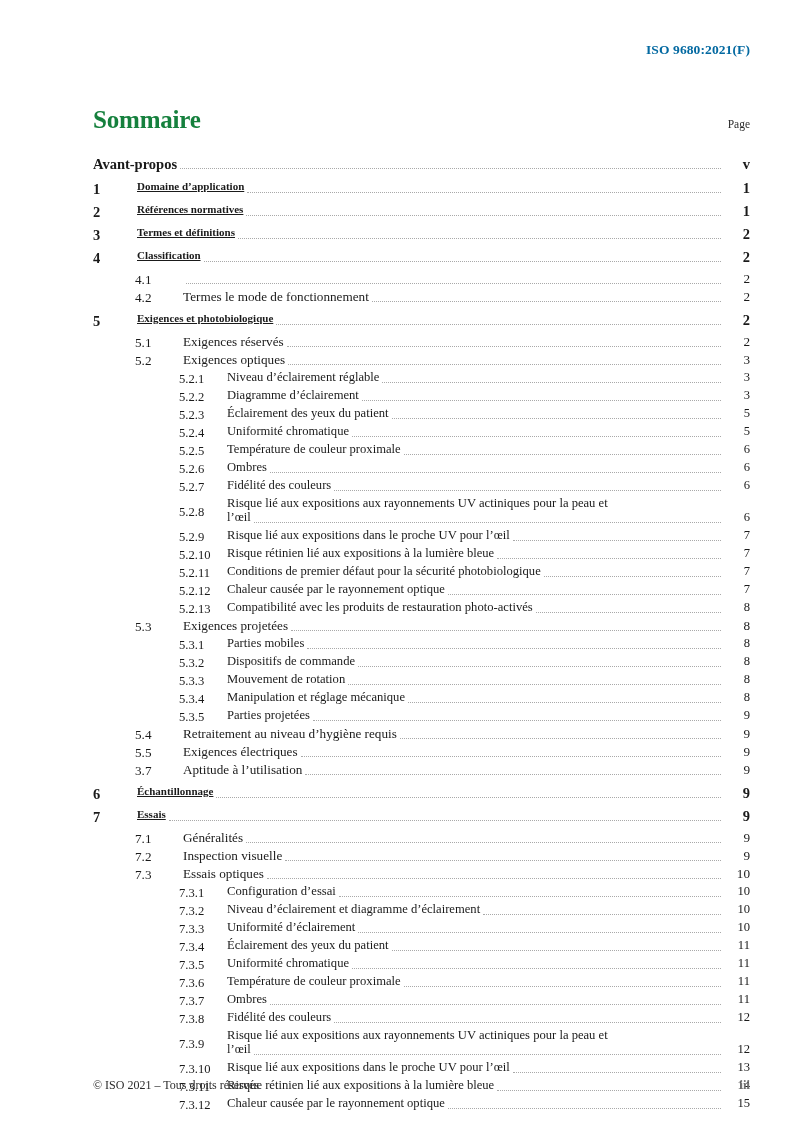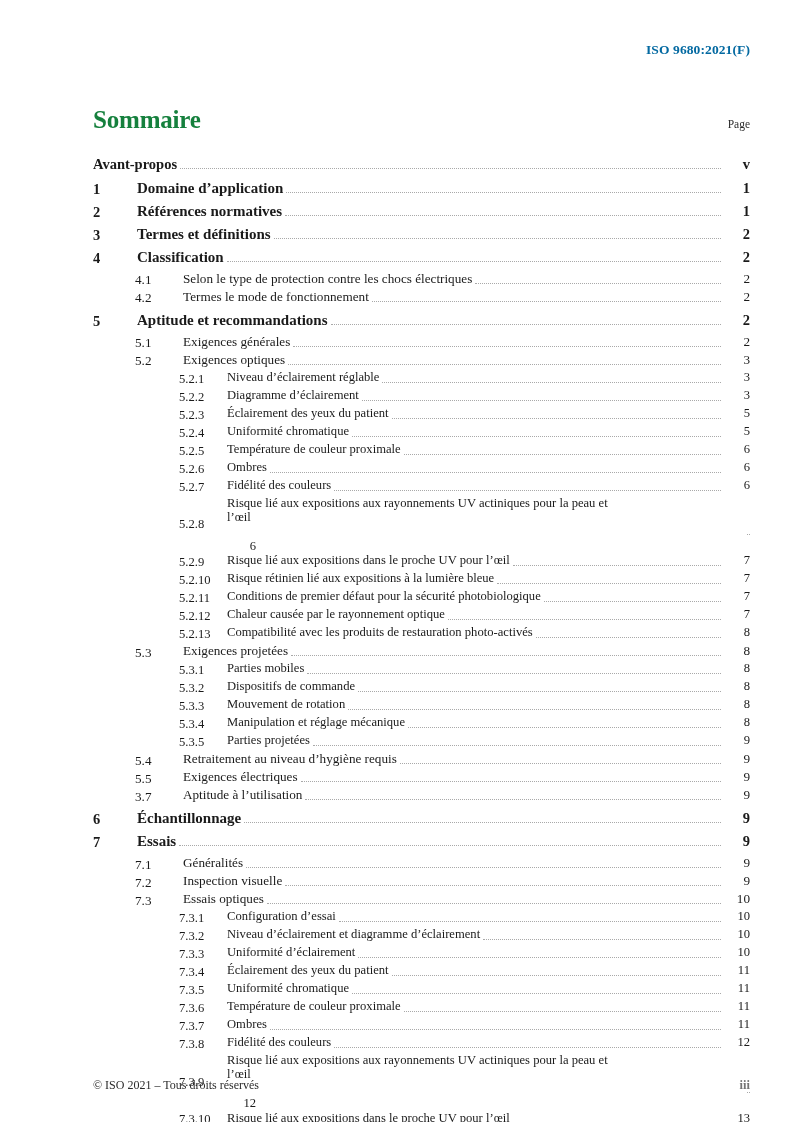--- a/index.html
+++ b/index.html
@@ -79,21 +79,21 @@
     flex: 1 1 auto;
     display: flex;
     align-items: flex-start;
     min-width: 0;
   }
   .label {
     flex: 0 1 auto;
     white-space: normal;
   }
   .lvl-front .label { font-size: 14.5px; font-weight: bold; }
-  .lvl1 .label { font-size: 15px; font-weight: bold; }
+  .lvl1 .label { font-size: 11px; font-weight: bold; text-decoration: underline; }
   .lvl2 .label { font-size: 13.2px; font-weight: normal; }
   .lvl3 .label { font-size: 12.6px; font-weight: normal; }
 
   
   .leader {
     flex: 1 1 auto;
     min-width: 6px;
     align-self: flex-end;
     position: relative;
     height: 1em;
@@ -112,21 +112,21 @@
     width: 26px;
     text-align: right;
     padding-left: 3px;
   }
   .lvl-front .pg { font-size: 14.5px; font-weight: bold; }
   .lvl1 .pg { font-size: 14.5px; font-weight: bold; }
   .lvl2 .pg { font-size: 13.2px; }
   .lvl3 .pg { font-size: 12.6px; }
 
   
-  .wrap-entry .body-col { flex-wrap: wrap; flex-direction: column; }
+  .wrap-entry .body-col { flex-wrap: wrap; }
   .wrap-entry .label-first {
     flex: 0 0 100%;
     margin-bottom: 1.5px;
   }
   .wrap-entry .label-cont { flex: 0 1 auto; }
 
   .footer {
     position: absolute;
     left: 93px;
     right: 43px;
@@ -188,45 +188,44 @@
         <span class="num">4</span>
         <span class="body-col">
           <span class="label">Classification</span>
           <span class="leader"></span>
           <span class="pg">2</span>
         </span>
       </div>
       <div class="toc-entry lvl2">
         <span class="num">4.1</span>
         <span class="body-col">
-          <span class="label">Selon le type de protection contre les chocs électriques</span>
           <span class="leader"></span>
           <span class="pg">2</span>
         </span>
       </div>
       <div class="toc-entry lvl2">
         <span class="num">4.2</span>
         <span class="body-col">
           <span class="label">Termes le mode de fonctionnement</span>
           <span class="leader"></span>
           <span class="pg">2</span>
         </span>
       </div>
       <div class="toc-entry lvl1">
         <span class="num">5</span>
         <span class="body-col">
-          <span class="label">Aptitude et recommandations</span>
+          <span class="label">Exigences et photobiologique</span>
           <span class="leader"></span>
           <span class="pg">2</span>
         </span>
       </div>
       <div class="toc-entry lvl2">
         <span class="num">5.1</span>
         <span class="body-col">
-          <span class="label">Exigences générales</span>
+          <span class="label">Exigences réservés</span>
           <span class="leader"></span>
           <span class="pg">2</span>
         </span>
       </div>
       <div class="toc-entry lvl2">
         <span class="num">5.2</span>
         <span class="body-col">
           <span class="label">Exigences optiques</span>
           <span class="leader"></span>
           <span class="pg">3</span>

